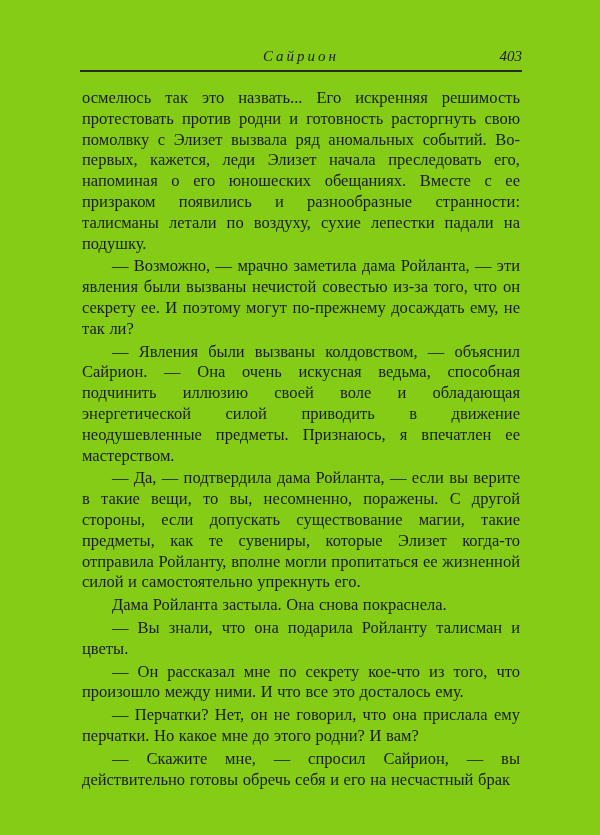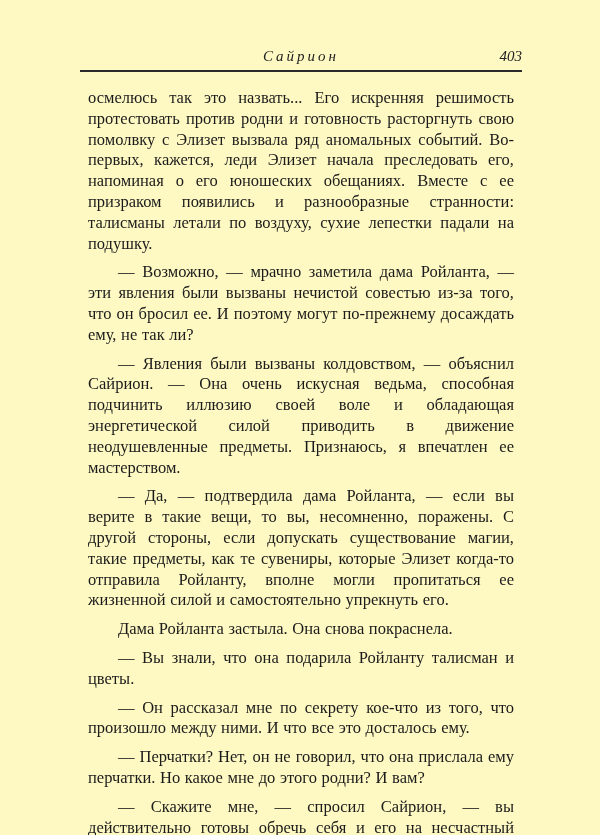--- a/index.html
+++ b/index.html
@@ -5,21 +5,21 @@
   html, body {
     margin: 0;
     padding: 0;
     background: #e9e9e9;
   }
   .page {
     position: relative;
     width: 600px;
     height: 835px;
     margin: 0 auto;
-    background: #fef9c3;
+    background: #84cc16;
     box-sizing: border-box;
     padding: 48px 78px 30px 80px;
     font-family: "Liberation Serif", "DejaVu Serif", serif;
     color: #1b1b1b;
     overflow: hidden;
   }
   .running-head {
     position: relative;
     height: 22px;
     border-bottom: 2px solid #2a2a2a;
@@ -44,41 +44,41 @@
     color: #222;
     font-family: Liberation Serif, serif;
   }
   .text-block {
     text-align: justify;
     font-size: 16.5px;
     line-height: 20.8px;
     word-spacing: 0.5px;
   }
   .text-block p {
-    margin: 8px;
+    margin: 2px;
     padding: 0;
     text-indent: 0;
   }
   .text-block p.indent {
     text-indent: 30px;
   }
 </style>
 </head>
 <body>
 
 <div class="page">
 
   <div class="running-head">
     <div class="running-title">Сайрион</div>
     <div class="page-number">403</div>
   </div>
 
   <div class="text-block">
     <p>осмелюсь так это назвать... Его искренняя решимость протестовать против родни и готовность расторгнуть свою помолвку с Элизет вызвала ряд аномальных событий. Во-первых, кажется, леди Элизет начала преследовать его, напоминая о его юношеских обещаниях. Вместе с ее призраком появились и разнообразные странности: талисманы летали по воздуху, сухие лепестки падали на подушку.</p>
-    <p class="indent">— Возможно, — мрачно заметила дама Ройланта, — эти явления были вызваны нечистой совестью из-за того, что он бросил ее. И поэтому могут по-прежнему досаждать ему, не так ли?</p>
+    <p class="indent">— Возможно, — мрачно заметила дама Ройланта, — эти явления были вызваны нечистой совестью из-за того, что он секрету ее. И поэтому могут по-прежнему досаждать ему, не так ли?</p>
     <p class="indent">— Явления были вызваны колдовством, — объяснил Сайрион. — Она очень искусная ведьма, способная подчинить иллюзию своей воле и обладающая энергетической силой приводить в движение неодушевленные предметы. Признаюсь, я впечатлен ее мастерством.</p>
     <p class="indent">— Да, — подтвердила дама Ройланта, — если вы верите в такие вещи, то вы, несомненно, поражены. С другой стороны, если допускать существование магии, такие предметы, как те сувениры, которые Элизет когда-то отправила Ройланту, вполне могли пропитаться ее жизненной силой и самостоятельно упрекнуть его.</p>
     <p class="indent">Дама Ройланта застыла. Она снова покраснела.</p>
     <p class="indent">— Вы знали, что она подарила Ройланту талисман и цветы.</p>
     <p class="indent">— Он рассказал мне по секрету кое-что из того, что произошло между ними. И что все это досталось ему.</p>
     <p class="indent">— Перчатки? Нет, он не говорил, что она прислала ему перчатки. Но какое мне до этого родни? И вам?</p>
     <p class="indent">— Скажите мне, — спросил Сайрион, — вы действительно готовы обречь себя и его на несчастный брак</p>
   </div>
 
 </div>

